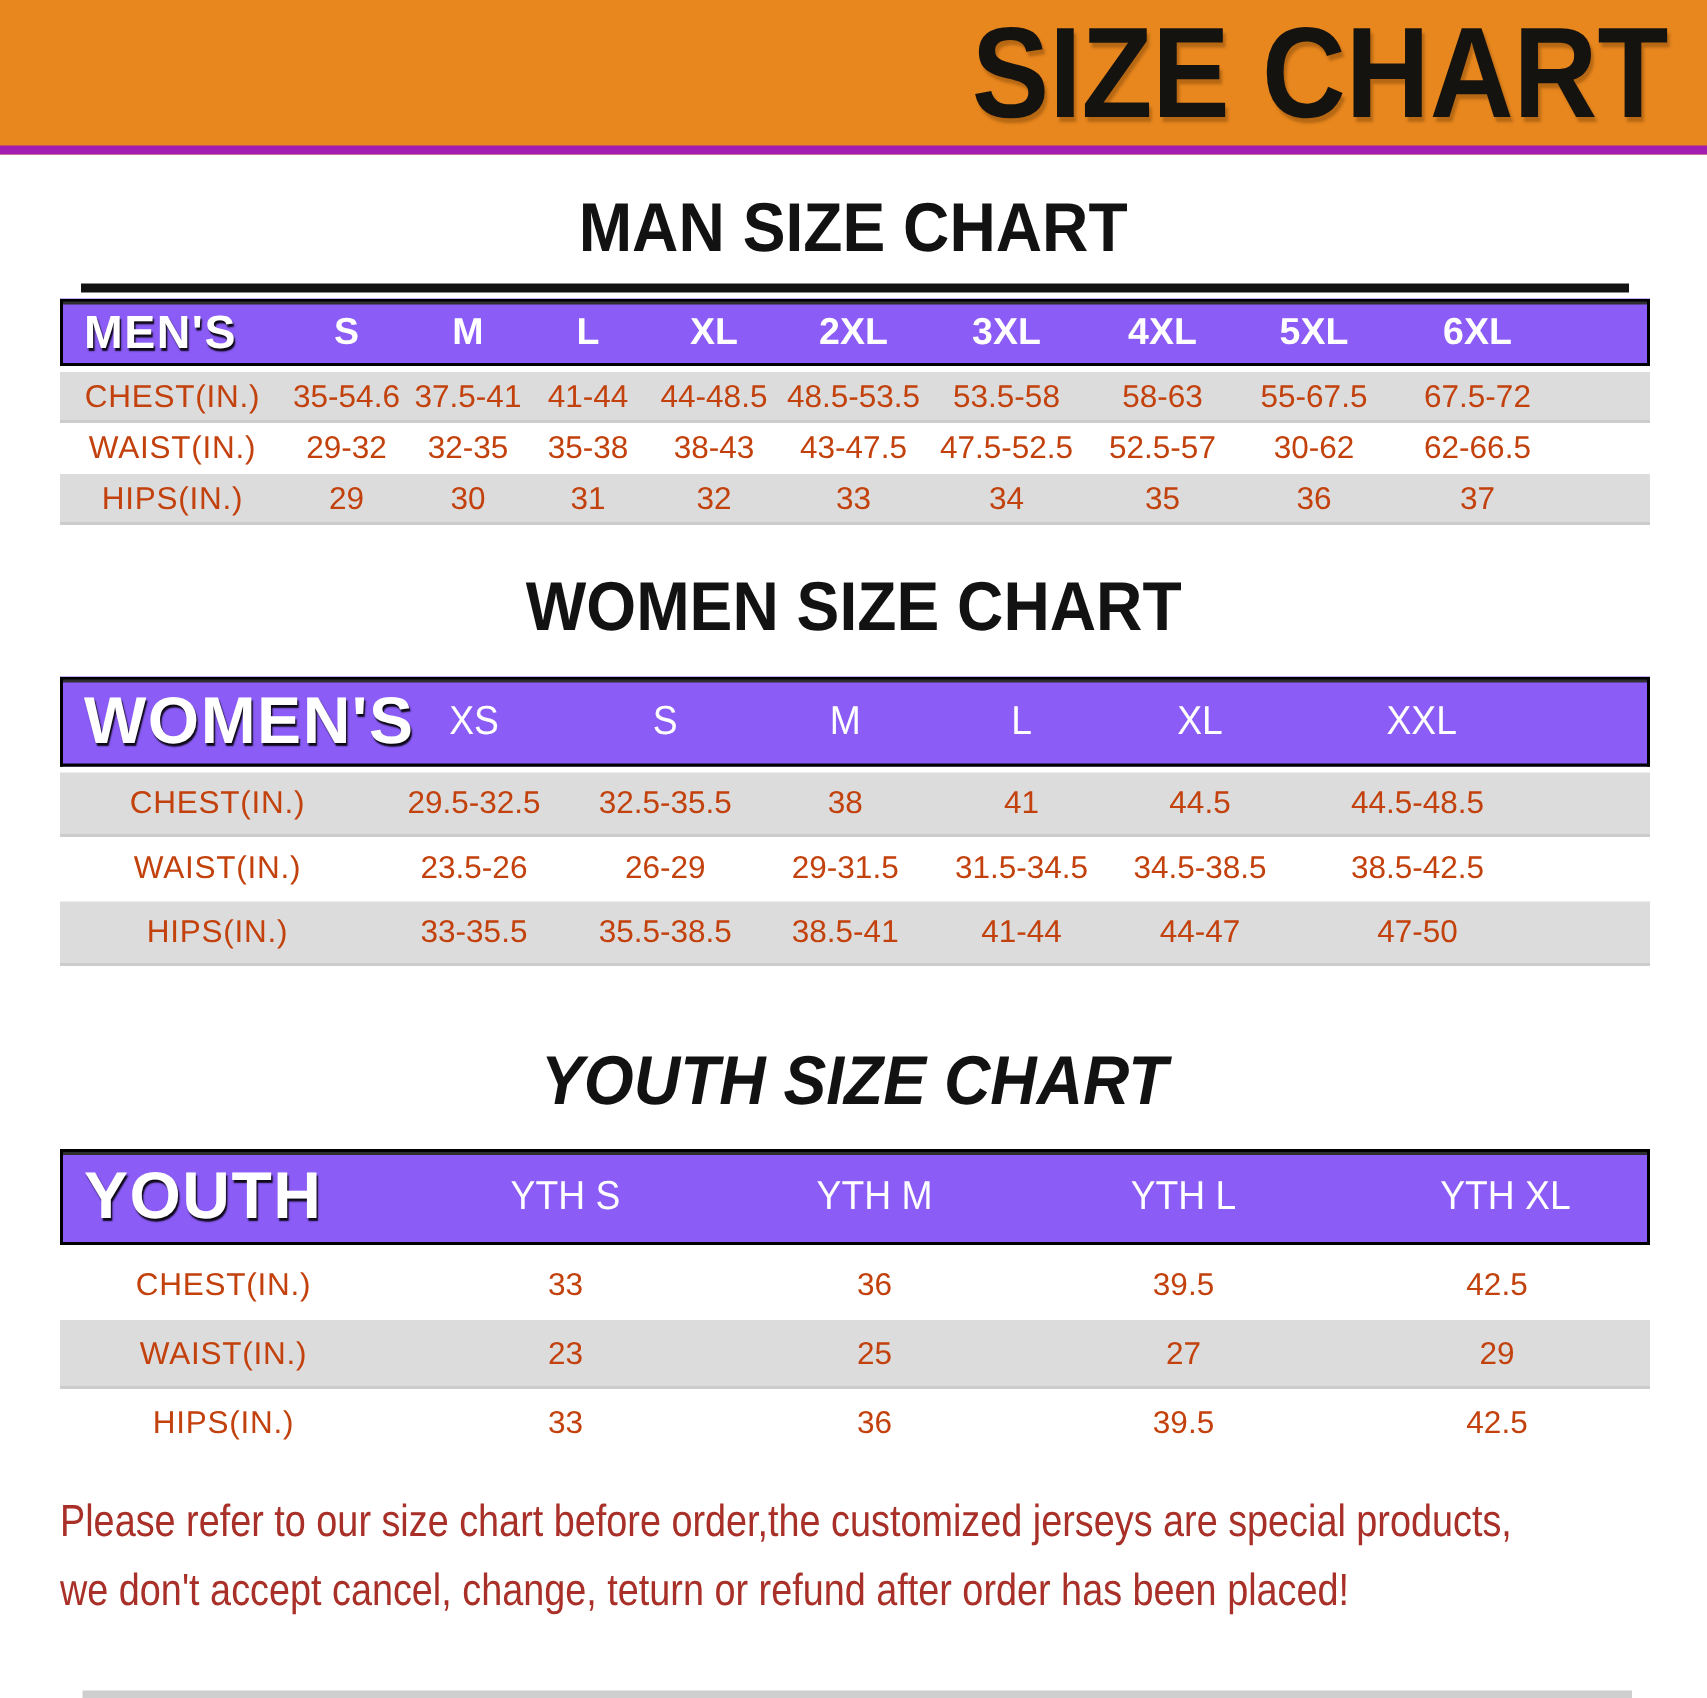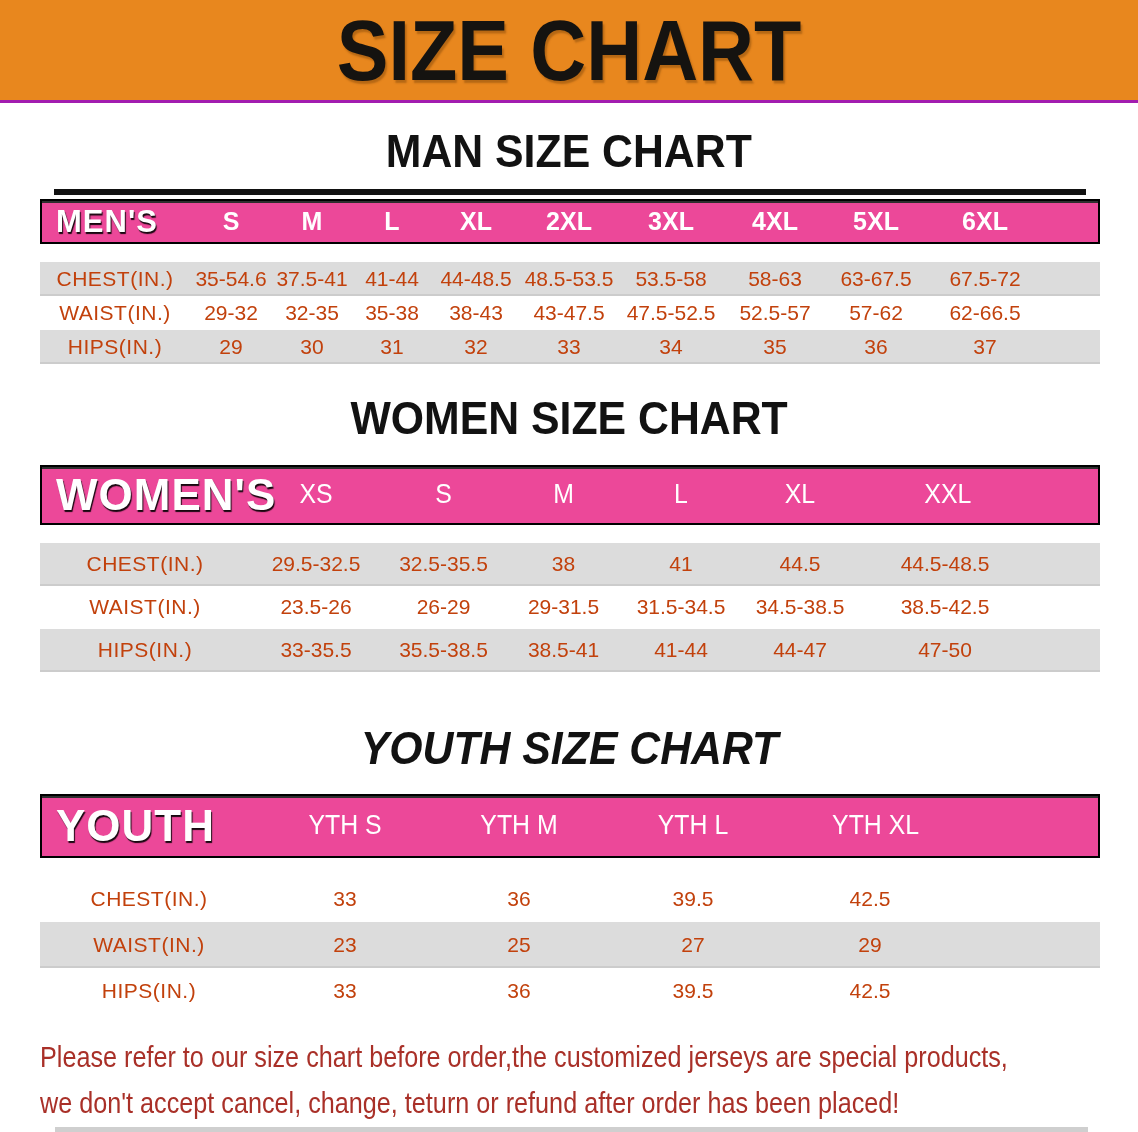--- a/index.html
+++ b/index.html
@@ -9,22 +9,22 @@
     background: #ffffff;
     font-family: "Liberation Sans", sans-serif;
     overflow: hidden;
     position: relative;
   }
 
   
   .banner {
     height: 103px;
     background: #E8871E;
-    display: flex; align-items: center; justify-content: center;
-    border-bottom: 3px solid #a21caf;
+    display: flex; align-items: center; justify-content: flex-end;
+    border-bottom: 6px solid #a21caf;
   }
   .banner-title {
     display: inline-block;
     font-size: 86px; font-weight: 700; color: #151310;
     line-height: 1; white-space: nowrap;
     transform: scaleX(0.9);
     text-shadow: 2px 3px 2px rgba(90,45,0,0.35);
   }
 
   
@@ -42,30 +42,30 @@
   
   .size-table { width: 1060px; margin-left: 40px; }
 
   .topbar { display: none; height: 6px; background: #121212; margin: 0 14px 4px 14px; }
   .v0 .topbar { display: block; }
 
   .row { display: grid; align-items: center; }
 
   .v0 .row { grid-template-columns: 150px 82px 80px 80px 88px 98px 106px 102px 100px 174px; }
   .v1 .row { grid-template-columns: 210px 132px 123px 117px 118px 120px 240px; }
-  .v2 .row { grid-template-columns: 218px 174px 174px 174px 320px; }
+  .v2 .row { grid-template-columns: 218px 174px 174px 174px 320px; gap: 32px; }
 
   .v0 .row > :last-child { padding-right: 56px; }
   .v1 .row > :last-child { padding-right: 70px; }
   .v2 .row > :last-child { padding-right: 140px; }
 
   .thead {
-    background: #ec4899; color: #ffffff;
+    background: #8b5cf6; color: #ffffff;
     box-shadow: inset 0 0 0 2px #000000, inset 0 2px 0 2px #2e2e2e;
-    margin-bottom: 18px;
+    margin-bottom: 4px;
   }
   .v0 .thead { height: 45px; }
   .v1 .thead { height: 60px; }
   .v2 .thead { height: 64px; }
 
   .cell { display: flex; align-items: center; justify-content: center; }
 
   .label-cell {
     justify-content: flex-start;
     padding-left: 16px;
@@ -130,33 +130,33 @@
         </div>
     <div class="row data-row gray">
           <div class="cell row-label">CHEST(IN.)</div>
           <div class="cell value-cell">35-54.6</div>
           <div class="cell value-cell">37.5-41</div>
           <div class="cell value-cell">41-44</div>
           <div class="cell value-cell">44-48.5</div>
           <div class="cell value-cell">48.5-53.5</div>
           <div class="cell value-cell">53.5-58</div>
           <div class="cell value-cell">58-63</div>
-          <div class="cell value-cell">63-67.5</div>
+          <div class="cell value-cell">55-67.5</div>
           <div class="cell value-cell">67.5-72</div>
         </div>
         <div class="row data-row">
           <div class="cell row-label">WAIST(IN.)</div>
           <div class="cell value-cell">29-32</div>
           <div class="cell value-cell">32-35</div>
           <div class="cell value-cell">35-38</div>
           <div class="cell value-cell">38-43</div>
           <div class="cell value-cell">43-47.5</div>
           <div class="cell value-cell">47.5-52.5</div>
           <div class="cell value-cell">52.5-57</div>
-          <div class="cell value-cell">57-62</div>
+          <div class="cell value-cell">30-62</div>
           <div class="cell value-cell">62-66.5</div>
         </div>
         <div class="row data-row gray">
           <div class="cell row-label">HIPS(IN.)</div>
           <div class="cell value-cell">29</div>
           <div class="cell value-cell">30</div>
           <div class="cell value-cell">31</div>
           <div class="cell value-cell">32</div>
           <div class="cell value-cell">33</div>
           <div class="cell value-cell">34</div>

